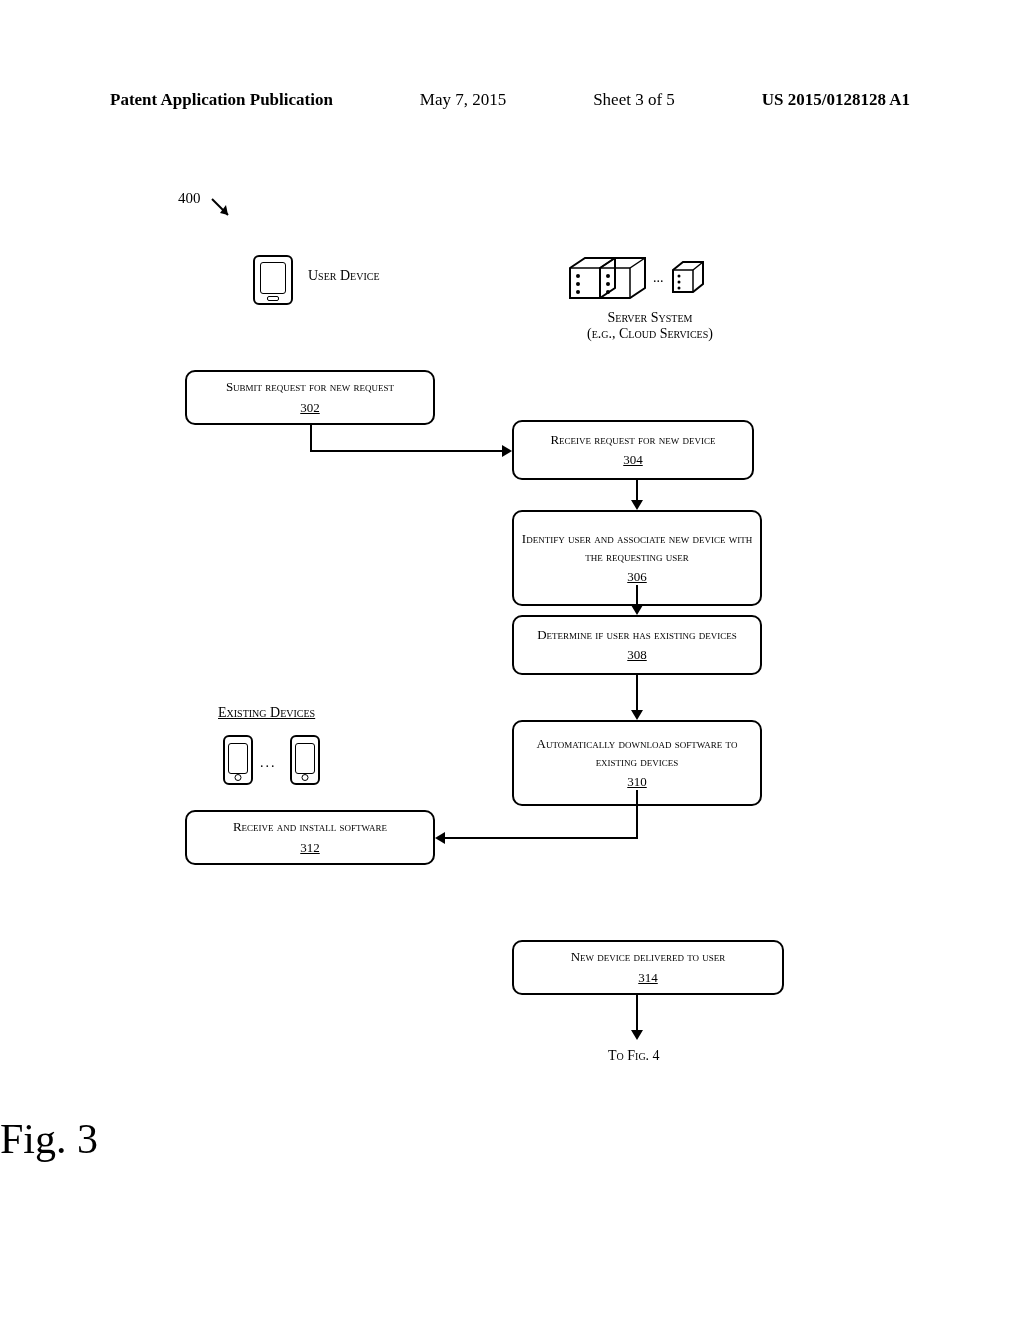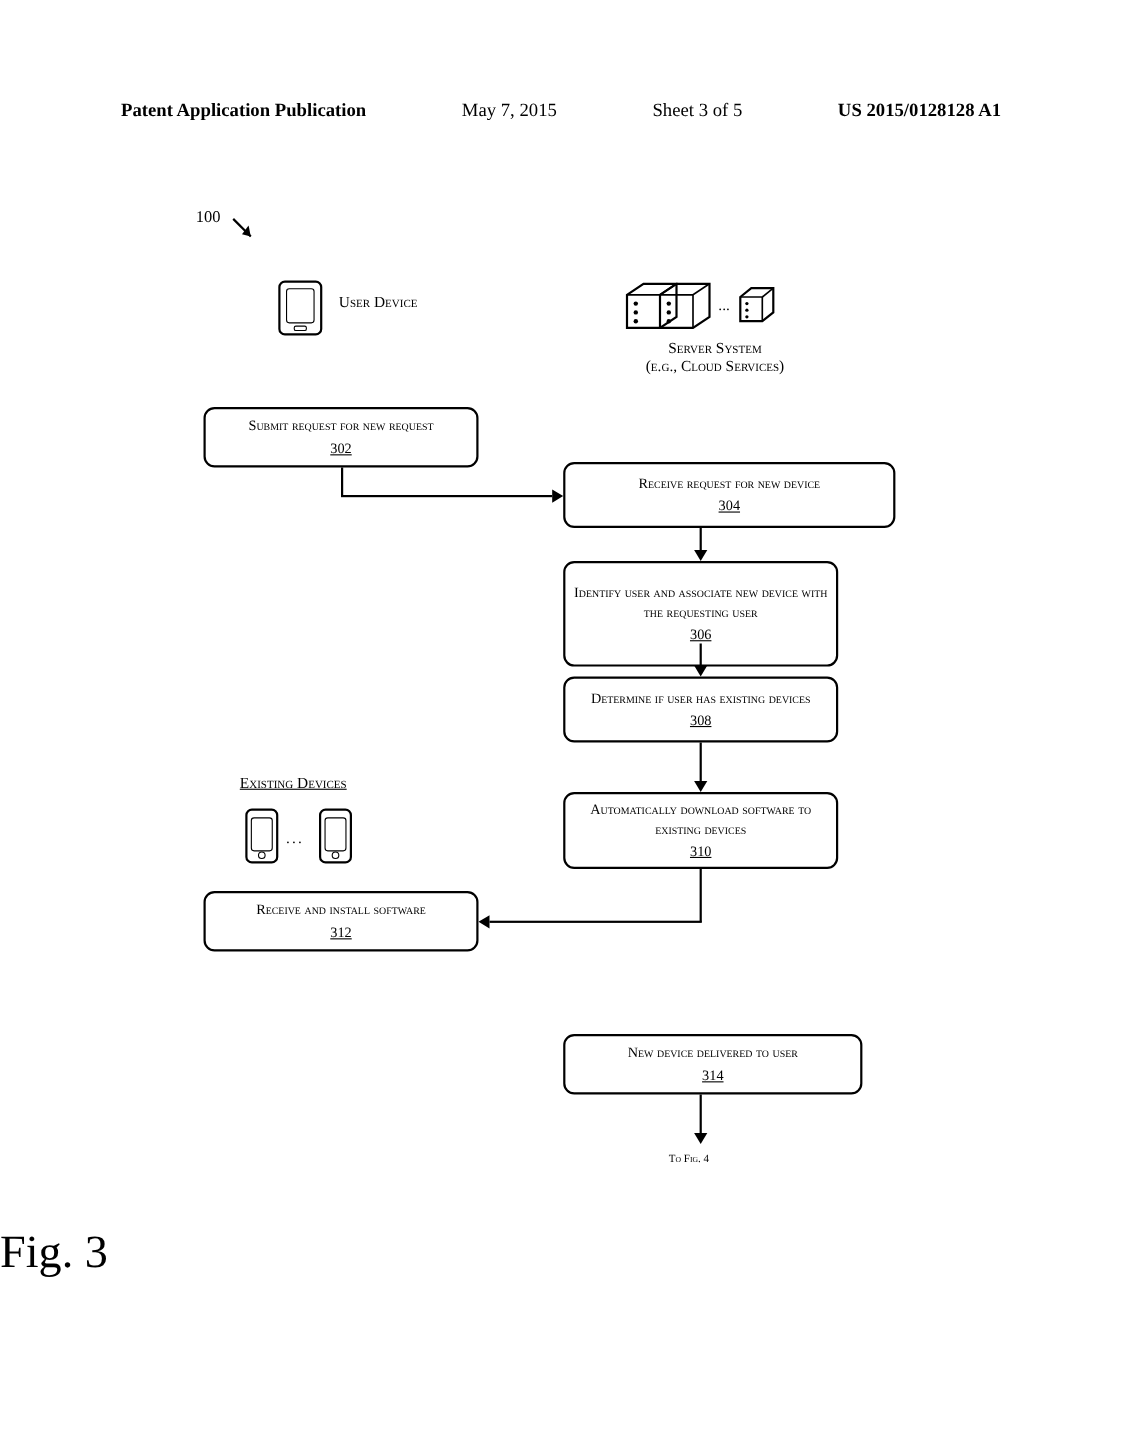--- a/index.html
+++ b/index.html
@@ -18,35 +18,35 @@
   .arrow-head{width:0;height:0;position:absolute;}
   .arrow-down{border-left:6px solid transparent;border-right:6px solid transparent;border-top:10px solid #000;}
   .arrow-left{border-top:6px solid transparent;border-bottom:6px solid transparent;border-right:10px solid #000;}
   .arrow-right{border-top:6px solid transparent;border-bottom:6px solid transparent;border-left:10px solid #000;}
   .line{position:absolute;background:#000;}
   .figcap{position:absolute;left:0;right:0;text-align:left;font-size:42px;}
   .deviceicon{position:absolute;border:2px solid #000;border-radius:6px;box-sizing:border-box;}
   .deviceicon .screen{position:absolute;border:1.5px solid #000;border-radius:3px;}
   .deviceicon .homebtn{position:absolute;border:1.5px solid #000;border-radius:50%;}
   .ellipsis{position:absolute;font-size:14px;letter-spacing:2px;}
-  .lbl{position:absolute;font-size:10px;}
+  .lbl{position:absolute;font-size:14px;}
 </style>
 </head>
 <body>
 
 <div class="page">
 
   <div class="hdr">
     <span class="pub">Patent Application Publication</span>
     <span class="date">May 7, 2015</span>
     <span class="sheet">Sheet 3 of 5</span>
     <span class="num">US 2015/0128128 A1</span>
   </div>
 
-  <div class="lbl" style="top:190px;left:178px;font-size:15px;">100</div>
+  <div class="lbl" style="top:190px;left:178px;font-size:15px;">400</div>
   <svg style="position:absolute;top:195px;left:210px;width:30px;height:30px;">
     <line x1="2" y1="4" x2="18" y2="20" stroke="#000" stroke-width="2"></line>
     <polygon points="18,20 10,18 16,10" fill="#000"></polygon>
   </svg>
 
   <div class="deviceicon" style="top:255px;left:253px;width:40px;height:50px;">
     <div class="screen" style="top:5px;left:5px;right:5px;bottom:9px;"></div>
     <div style="position:absolute;bottom:2px;left:50%;transform:translateX(-50%);width:10px;height:3px;border:1px solid #000;border-radius:2px;"></div>
   </div>
   <div class="figlabel" style="top:268px;left:308px;">User Device</div>
@@ -85,21 +85,21 @@
   <div class="figlabel" style="top:310px;left:570px;width:160px;">
     <span>Server System</span><br>
     <span>(e.g., Cloud Services)</span>
   </div>
 
   <div class="box" style="top:370px;left:185px;width:250px;height:55px;">
     <span>Submit request for new request</span>
     <span class="ref">302</span>
   </div>
 
-  <div class="box" style="top:420px;left:512px;width:302px;height:60px;">
+  <div class="box" style="top:420px;left:512px;width:242px;height:60px;">
     <span>Receive request for new device</span>
     <span class="ref">304</span>
   </div>
 
   <div class="line" style="top:425px;left:310px;width:2px;height:25px;"></div>
   <div class="line" style="top:450px;left:310px;width:192px;height:2px;"></div>
   <div class="arrow-head arrow-right" style="top:445px;left:502px;"></div>
 
   <div class="box" style="top:510px;left:512px;width:250px;height:96px;">
     <span>Identify user and associate new device with the requesting user</span>
@@ -119,21 +119,21 @@
   <div class="deviceicon" style="top:735px;left:223px;width:30px;height:50px;">
     <div class="screen" style="top:6px;left:3px;right:3px;bottom:9px;"></div>
     <div class="homebtn" style="bottom:2px;left:50%;transform:translateX(-50%);width:5px;height:5px;"></div>
   </div>
   <div class="ellipsis" style="top:755px;left:260px;">...</div>
   <div class="deviceicon" style="top:735px;left:290px;width:30px;height:50px;">
     <div class="screen" style="top:6px;left:3px;right:3px;bottom:9px;"></div>
     <div class="homebtn" style="bottom:2px;left:50%;transform:translateX(-50%);width:5px;height:5px;"></div>
   </div>
 
-  <div class="box" style="top:720px;left:512px;width:250px;height:70px;">
+  <div class="box" style="top:720px;left:512px;width:250px;height:86px;">
     <span>Automatically download software to existing devices</span>
     <span class="ref">310</span>
   </div>
   <div class="line" style="top:675px;left:636px;width:2px;height:35px;"></div>
   <div class="arrow-head arrow-down" style="top:710px;left:631px;"></div>
 
   <div class="box" style="top:810px;left:185px;width:250px;height:55px;">
     <span>Receive and install software</span>
     <span class="ref">312</span>
   </div>

